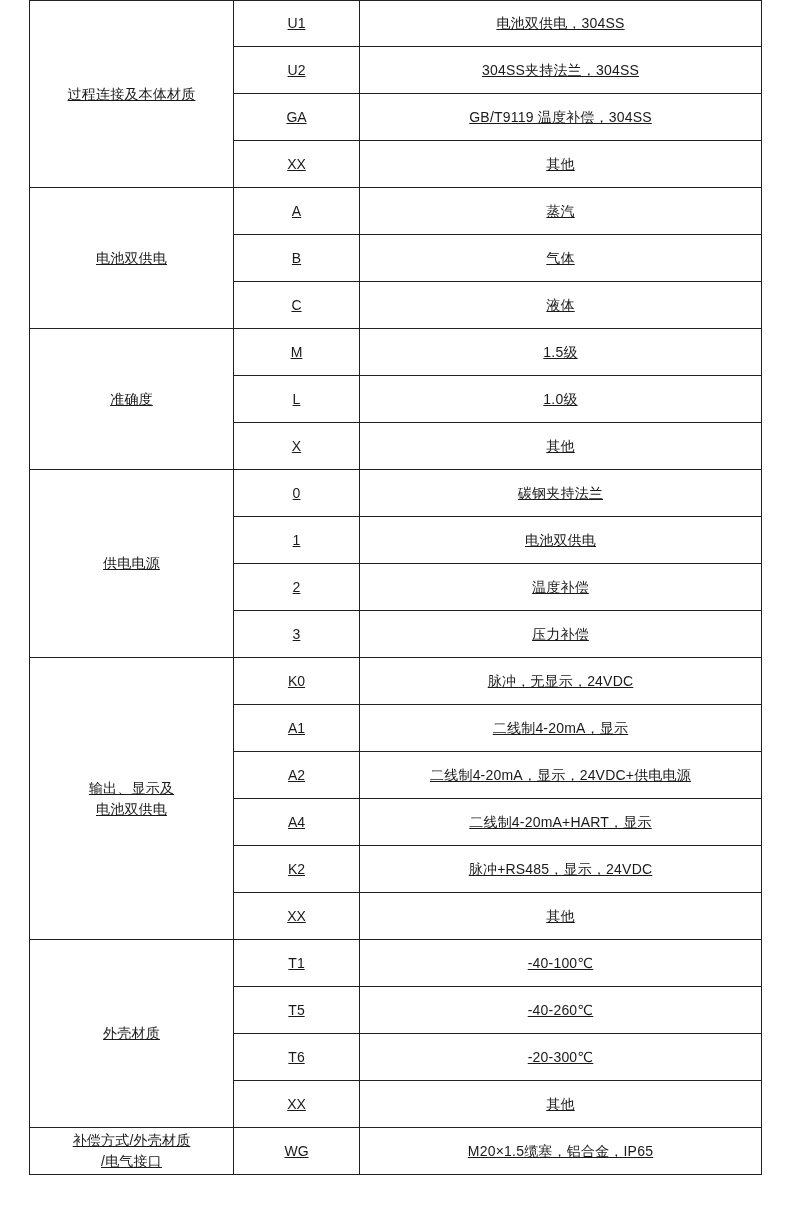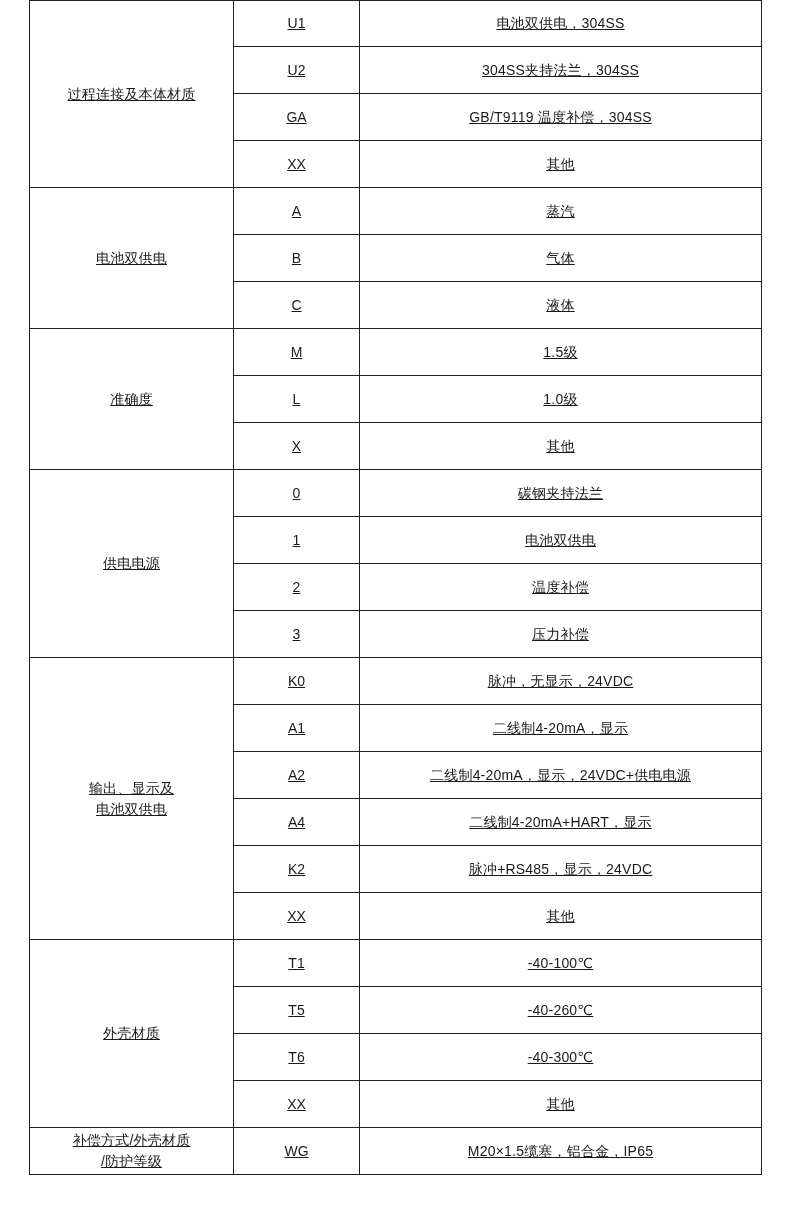--- a/index.html
+++ b/index.html
@@ -164,29 +164,29 @@
           </td>
           <td class="code">T1</td>
           <td class="desc">-40-100℃</td>
         </tr>
         <tr>
           <td class="code">T5</td>
           <td class="desc">-40-260℃</td>
         </tr>
         <tr>
           <td class="code">T6</td>
-          <td class="desc">-40-300℃</td>
+          <td class="desc">-20-300℃</td>
         </tr>
         <tr>
           <td class="code">XX</td>
           <td class="desc">其他</td>
         </tr>
         <tr>
           <td class="cat" rowspan="1">
             <span class="cat-line">补偿方式/外壳材质</span>
-            <span class="cat-line">/防护等级</span>
+            <span class="cat-line">/电气接口</span>
           </td>
           <td class="code">WG</td>
           <td class="desc">M20×1.5缆塞，铝合金，IP65</td>
         </tr>
       </tbody>
   </table>
 </div>
 
 </body></html>

